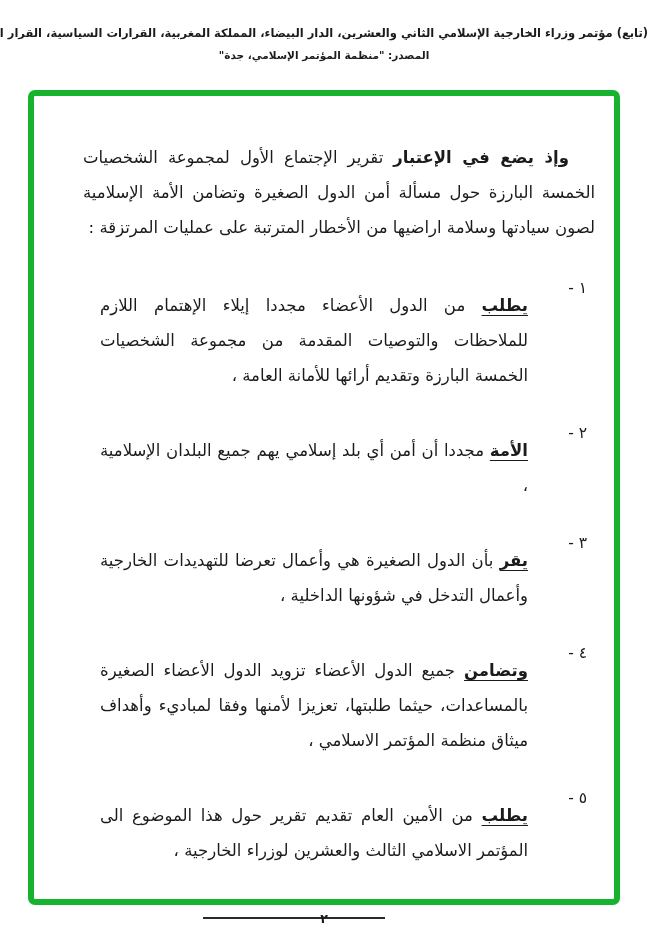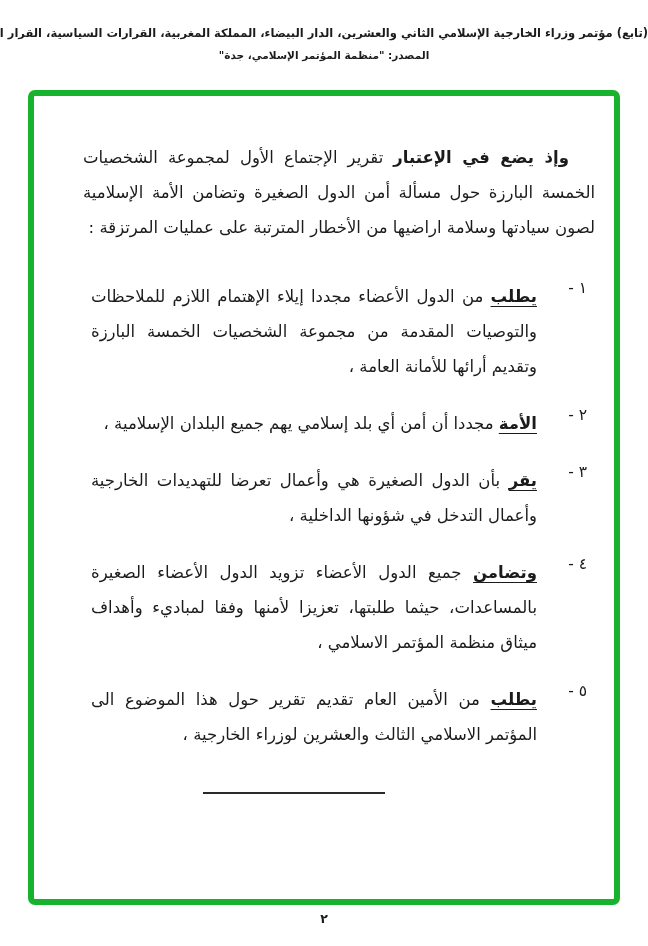--- a/index.html
+++ b/index.html
@@ -62,21 +62,21 @@
     margin-bottom: 6px;
   }
   .item-num {
     flex: 0 0 50px;
     box-sizing: border-box;
     padding-right: 8px;
     font-size: 15.5px;
   }
   .item-text {
     flex: 1;
-    margin: 8px;
+    margin: 17px;
     text-align: justify;
   }
   .item-lead {
     font-weight: bold;
     text-decoration: underline;
     text-underline-offset: 4px;
   }
   .divider {
     width: 182px; height: 2px;
     background: #2a2a2a;

